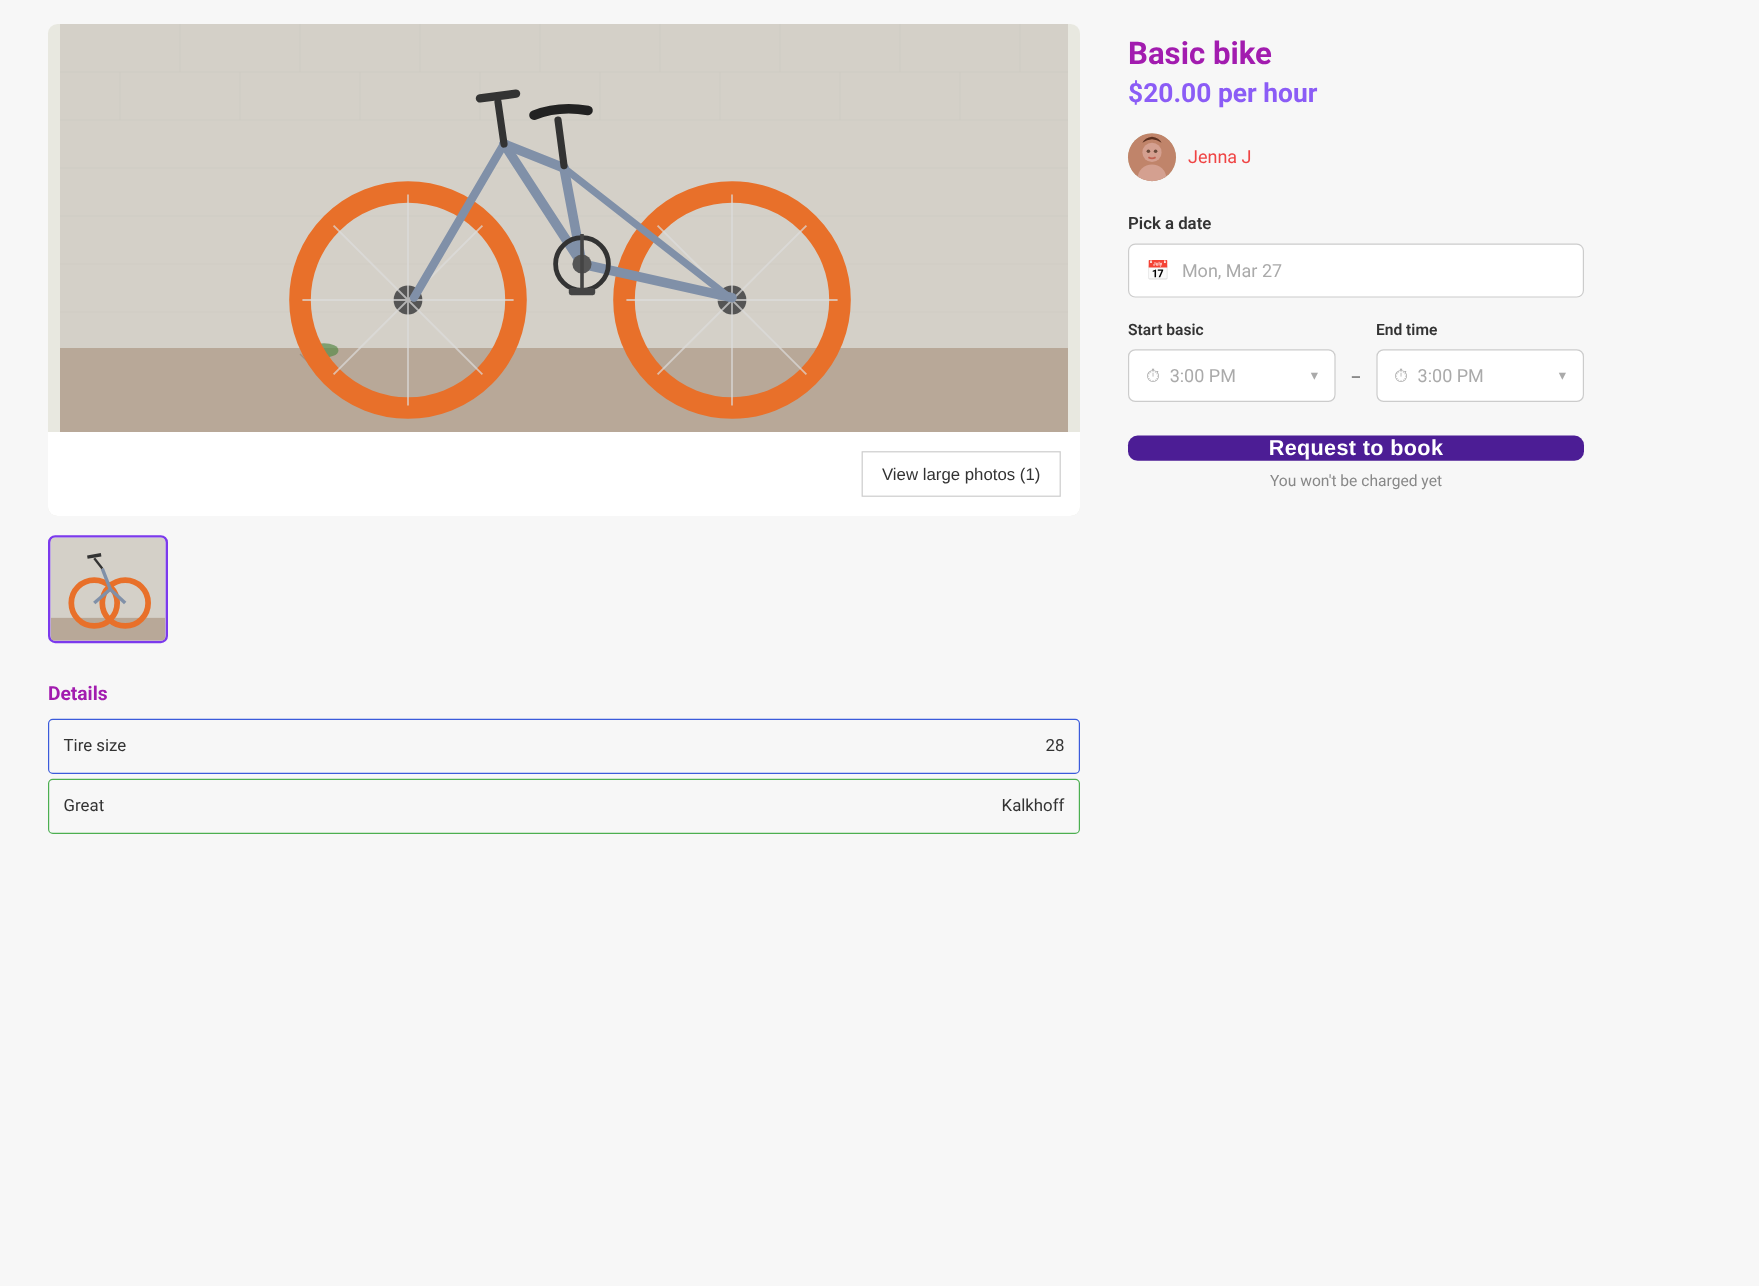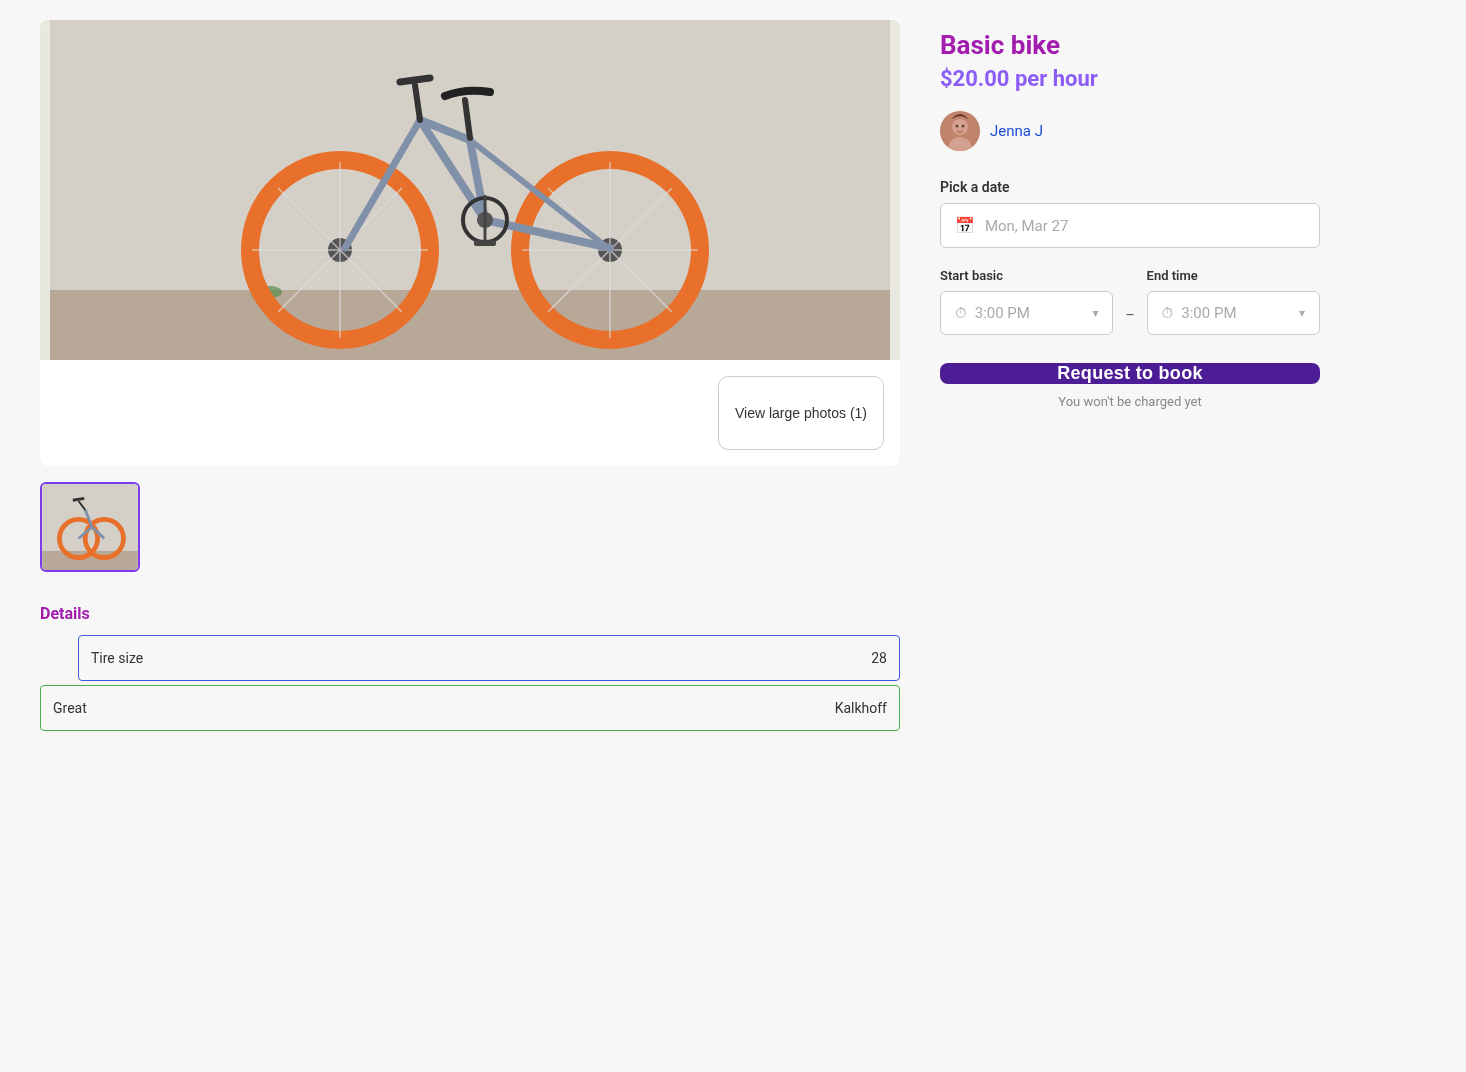--- a/index.html
+++ b/index.html
@@ -46,22 +46,22 @@
 
     .view-photos-area {
       display: flex;
       justify-content: flex-end;
       padding: 16px 16px 16px 0;
       background: white;
     }
     .view-large-photos-btn {
       border: 1px solid #ccc;
       background: white;
-      padding: 28px 16px;
-      border-radius: 10px;
+      padding: 10px 16px;
+      border-radius: 0;
       font-size: 14px;
       cursor: pointer;
       color: #333;
     }
 
     
     .thumbnail-strip {
       display: flex;
       gap: 12px;
       margin-top: 16px;
@@ -100,21 +100,21 @@
     .detail-row {
       display: flex;
       justify-content: space-between;
       align-items: center;
       padding: 14px 12px;
       border: 1.5px solid;
       border-radius: 4px;
       margin-bottom: 4px;
       font-size: 14px;
     }
-    .detail-row.blue { border-color: #3b5bdb; margin-left: 38px; }
+    .detail-row.blue { border-color: #3b5bdb; }
     .detail-row.green { border-color: #4caf50; }
     .detail-label { color: #333; }
     .detail-value { color: #333; }
 
     
     .bike-title {
       font-size: 26px;
       font-weight: 700;
       color: #a21caf;
       margin-bottom: 6px;
@@ -137,21 +137,21 @@
       border-radius: 50%;
       overflow: hidden;
       background: #c0a080;
       display: flex;
       align-items: center;
       justify-content: center;
       font-size: 18px;
     }
     .owner-name {
       font-size: 15px;
-      color: #1d4ed8;
+      color: #ef4444;
       text-align: right;
     }
 
     
     .pick-label {
       font-size: 14px;
       font-weight: 600;
       color: #333;
       margin-bottom: 8px;
     }

